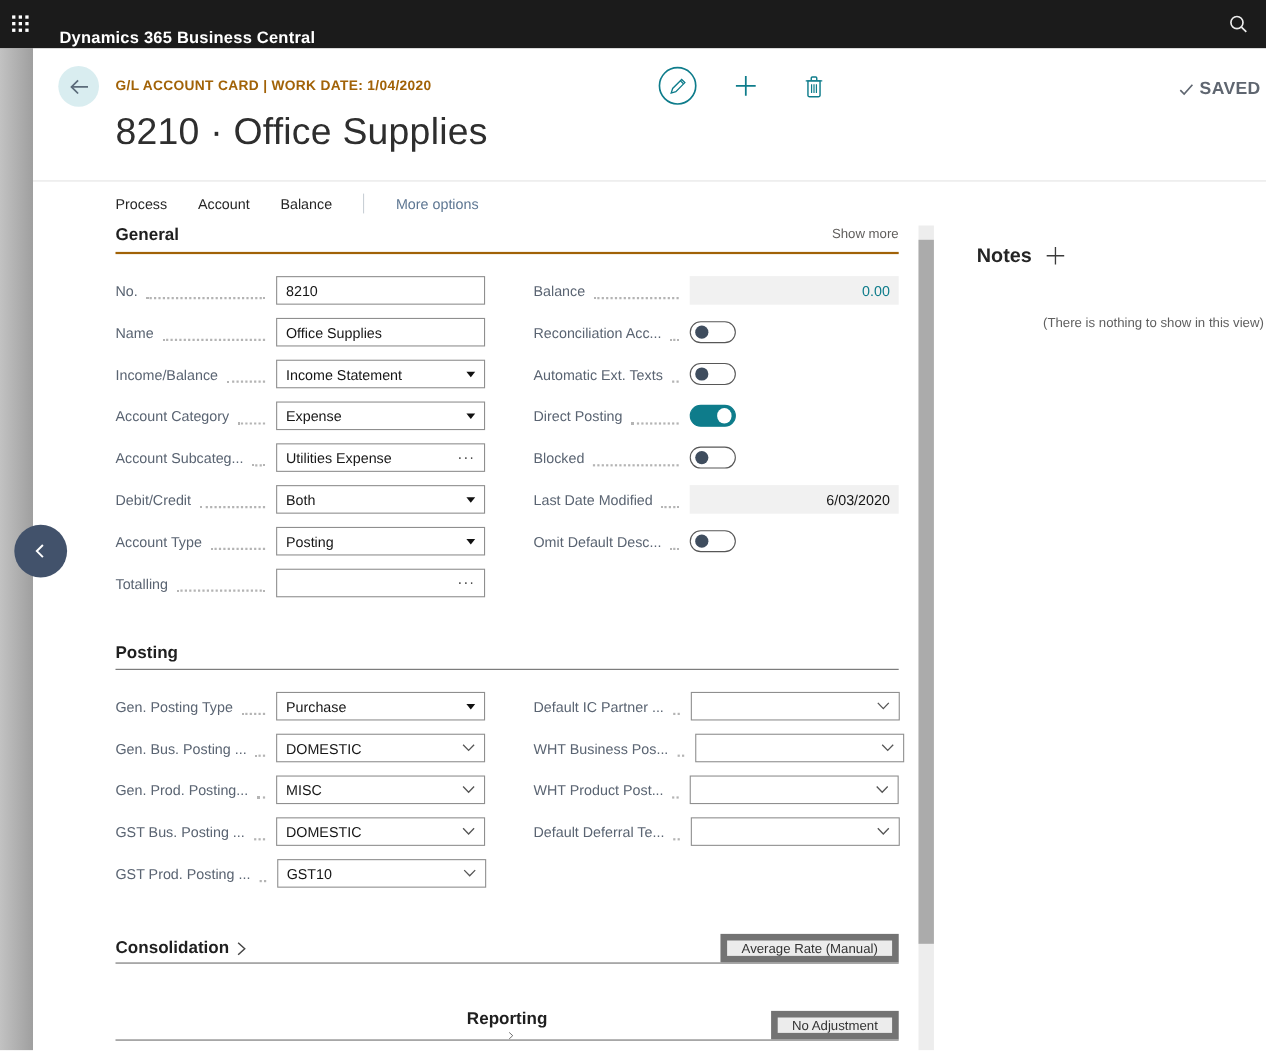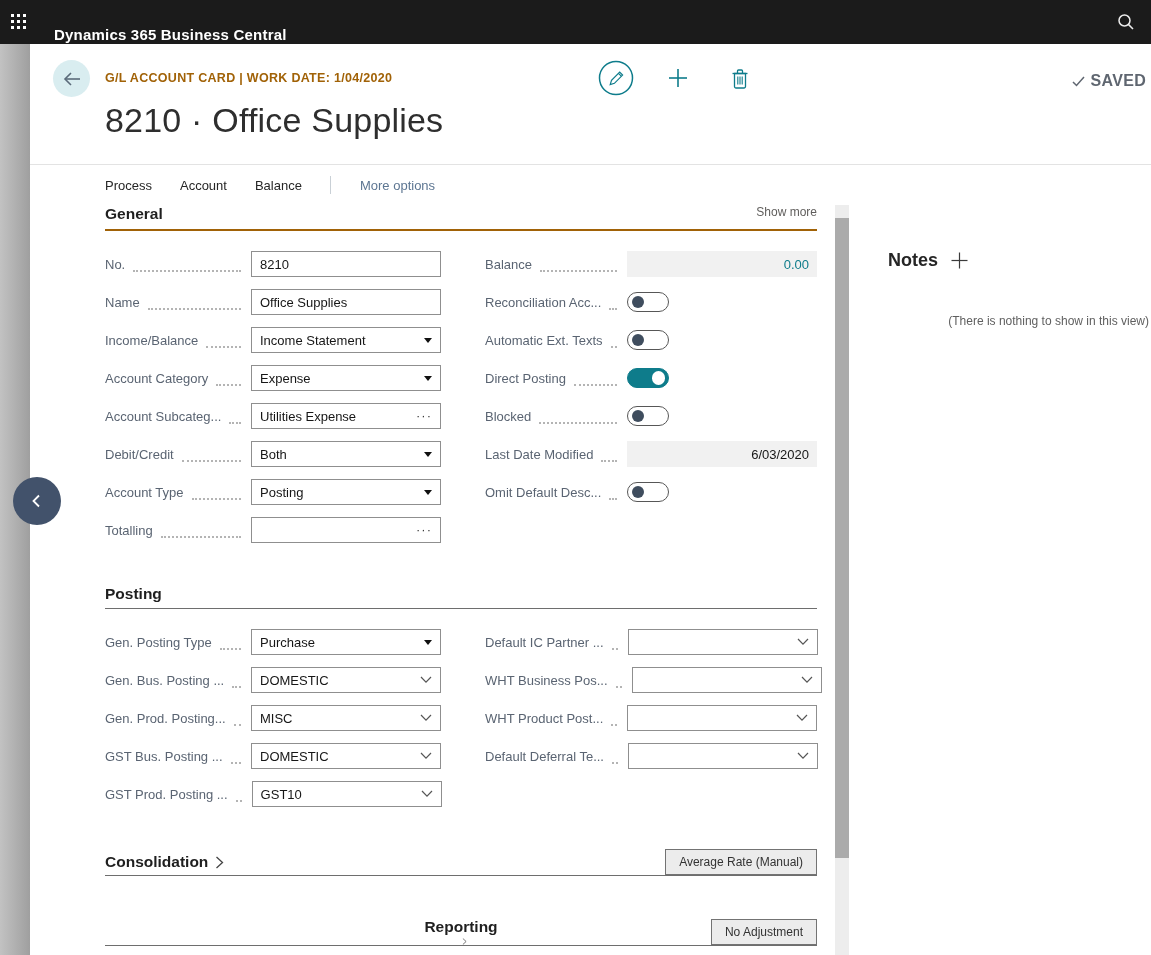--- a/index.html
+++ b/index.html
@@ -57,28 +57,28 @@
   .assist { color:#3a3a3a; letter-spacing:1px; font-size:13px; cursor:pointer; line-height:10px; }
   .freadonly { background:#f1f1f1; border:none; }
   .val-link { color:#0e7c8b; text-align:right; cursor:pointer; }
   .val-left { text-align:right; }
 
   .toggle { position:relative; width:42px; height:20px; border-radius:10px; border:1.5px solid #575757; background:#fff; cursor:pointer; }
   .toggle .knob { position:absolute; left:4px; top:2.6px; width:12px; height:12px; border-radius:50%; background:#3f4d5e; }
   .toggle.on { background:#0e7c8b; border-color:#0e7c8b; }
   .toggle.on .knob { left:auto; right:3px; top:2.2px; width:13.5px; height:13.5px; background:#fff; }
 
-  .badge { position:absolute; right:0; bottom:0; height:26px; background:#ececec; border:1px solid #737373; display:flex; align-items:center; padding:0 13px; font-size:12px; color:#333; white-space:nowrap; }
+  .badge { position:absolute; right:0; bottom:0; height:26px; background:#ececec; border:6px solid #737373; display:flex; align-items:center; padding:0 13px; font-size:12px; color:#333; white-space:nowrap; }
 
   
   .vscroll { position:absolute; left:835px; top:205px; width:14px; height:750px; background:#ededed; }
   .vthumb { position:absolute; left:0; top:13px; width:14px; height:640px; background:#ababab; cursor:pointer; }
 
   
-  .notes { position:absolute; left:855px; top:166px; width:296px; height:622px; background:#fff;margin-top:28px; }
+  .notes { position:absolute; left:855px; top:166px; width:296px; height:622px; background:#fff; }
   .notes-head { position:absolute; left:33px; top:56px; display:flex; align-items:center; }
   .notes-title { font-size:18px; font-weight:600; color:#252525; }
   .notes-add { margin-left:13px; cursor:pointer; }
   .notes-empty { position:absolute; right:2px; top:120px; font-size:12px; color:#5f5f5f; white-space:nowrap; }
 </style>
 </head>
 <body>
 
 <div class="page">
 

